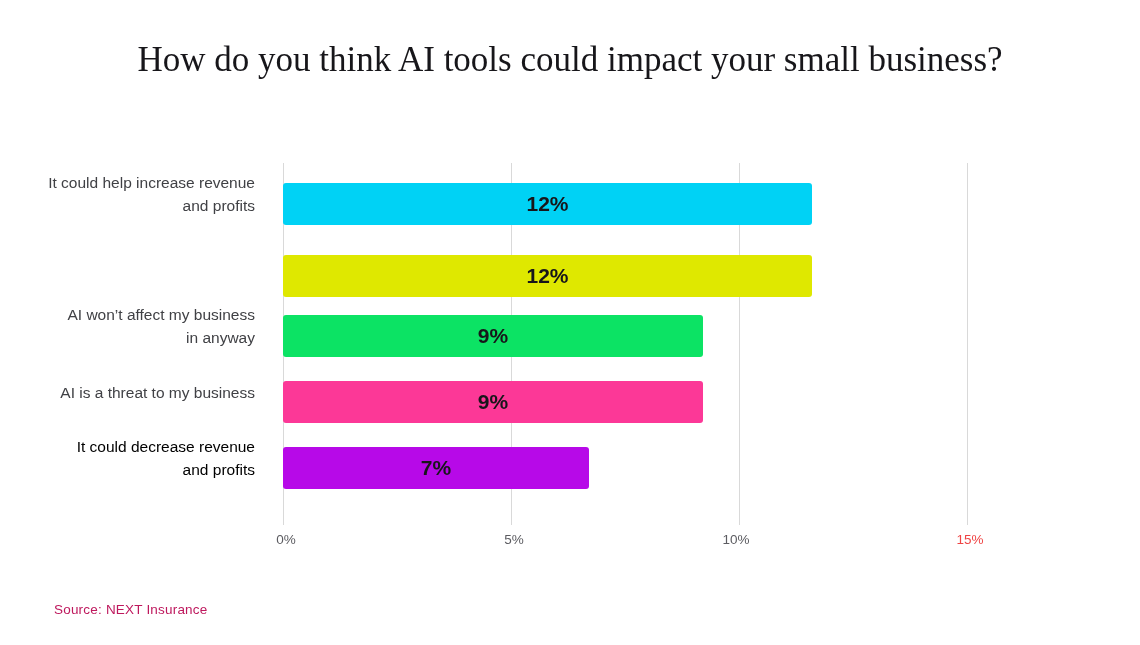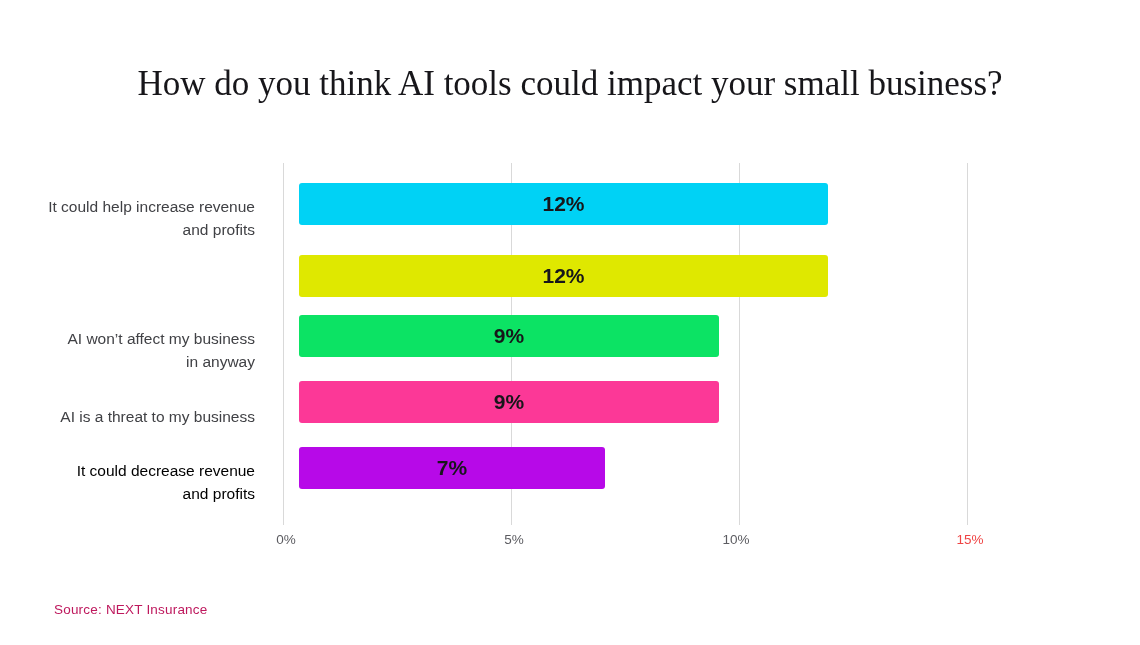--- a/index.html
+++ b/index.html
@@ -13,21 +13,21 @@
     position: relative;
     overflow: hidden;
     font-family: "Liberation Sans", sans-serif;
     -webkit-font-smoothing: antialiased;
   }
 
   
   #chart-title {
     position: absolute;
     left: 0;
-    top: 64px;
+    top: 40px;
     width: 1140px;
     text-align: center;
     font-family: "Liberation Serif", serif;
     font-size: 35px;
     font-weight: 400;
     color: #17161a;
     letter-spacing: 0px;
     white-space: nowrap;
   }
 
@@ -43,21 +43,21 @@
     position: absolute;
     top: 0;
     width: 1px;
     height: 362px;
     background: #d9d9d9;
   }
 
   
   #bars-layer {
     position: absolute;
-    left: 16px;
+    left: 0;
     top: 0;
     width: 685px;
     height: 362px;
     padding-left: 20px;
   }
   .bar-row {
     position: absolute;
     left: 0;
     height: 42px;
     width: 685px;
@@ -90,21 +90,20 @@
     height: 362px;
   }
   .ycat {
     position: absolute;
     right: 0;
     width: 255px;
     text-align: right;
     font-size: 15.5px;
     line-height: 23px;
     color: #404145;
-    margin-top: 24px;
   }
 
   
   #xtick-layer {
     position: absolute;
     left: 0;
     top: 532px;
     width: 1140px;
     height: 22px;
   }

